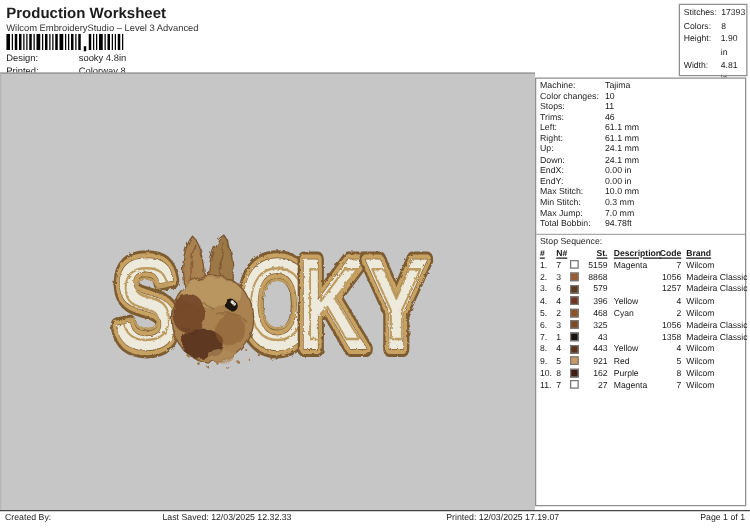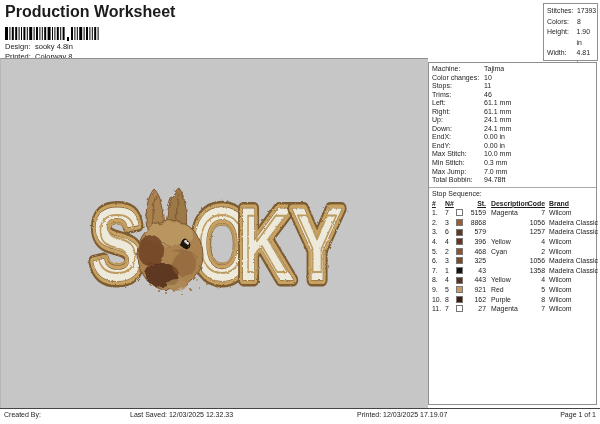--- a/index.html
+++ b/index.html
@@ -1,25 +1,25 @@
 <!DOCTYPE html>
 <html><head>
 <meta charset="utf-8">
 <style>
   * { margin:0; padding:0; box-sizing:border-box; }
   html,body { width:600px; height:424px; background:#fff; }
   body { font-family:"Liberation Sans", sans-serif; color:#1c1c1c; position:relative; overflow:hidden; }
   .page { position:absolute; inset:0; background:#ffffff; }
 
   
-  .hdr-title { position:absolute; left:5px; top:3px; font-size:16px; font-weight:bold; letter-spacing:0; }
+  .hdr-title { position:absolute; left:5px; top:3px; font-size:12px; font-weight:bold; letter-spacing:0; }
   .hdr-sub { position:absolute; left:5px; top:18px; font-size:7.5px; color:#333; }
   .barcode { position:absolute; left:5px; top:27px; }
   .kv-row { position:absolute; left:5px; font-size:7.5px; }
-  .kv-row .k { display:inline-block; width:30px; }
+  .kv-row .k { display:inline-block; width:58px; }
   .row-design { top:42px; }
   .row-colorway { top:52px; }
 
   
   .summary-box { position:absolute; left:543px; top:3px; width:55px; height:58px;
     border:1px solid #8f8f8f; background:#fff; padding:2px 0 0 3px; }
   .sumrow { display:flex; font-size:6.9px; line-height:10.6px; }
   .sumrow .sl { width:30px; }
 
   
@@ -55,20 +55,21 @@
   #design-svg { position:absolute; left:0; top:0; }
   .L { font-family:"Liberation Sans", sans-serif; font-weight:bold; font-size:104px; }
   text.L { text-anchor:middle; dominant-baseline:central; }
 </style>
 </head>
 <body>
 
 <div class="page">
 
   <div class="hdr-title">Production Worksheet</div>
+  <div class="hdr-sub">Wilcom EmbroideryStudio – Level 3 Advanced</div>
 
   <svg class="barcode" id="barcode-svg" width="100" height="15">
       <rect x="0" y="0" width="3" height="13" fill="#000"></rect>
       <rect x="4.4" y="0" width="1" height="13" fill="#000"></rect>
       <rect x="6.800000000000001" y="0" width="2" height="13" fill="#000"></rect>
       <rect x="10.200000000000001" y="0" width="2" height="13" fill="#000"></rect>
       <rect x="13.600000000000001" y="0" width="1" height="13" fill="#000"></rect>
       <rect x="16" y="0" width="1" height="13" fill="#000"></rect>
       <rect x="18.4" y="0" width="2" height="13" fill="#000"></rect>
       <rect x="21.799999999999997" y="0" width="1" height="13" fill="#000"></rect>

